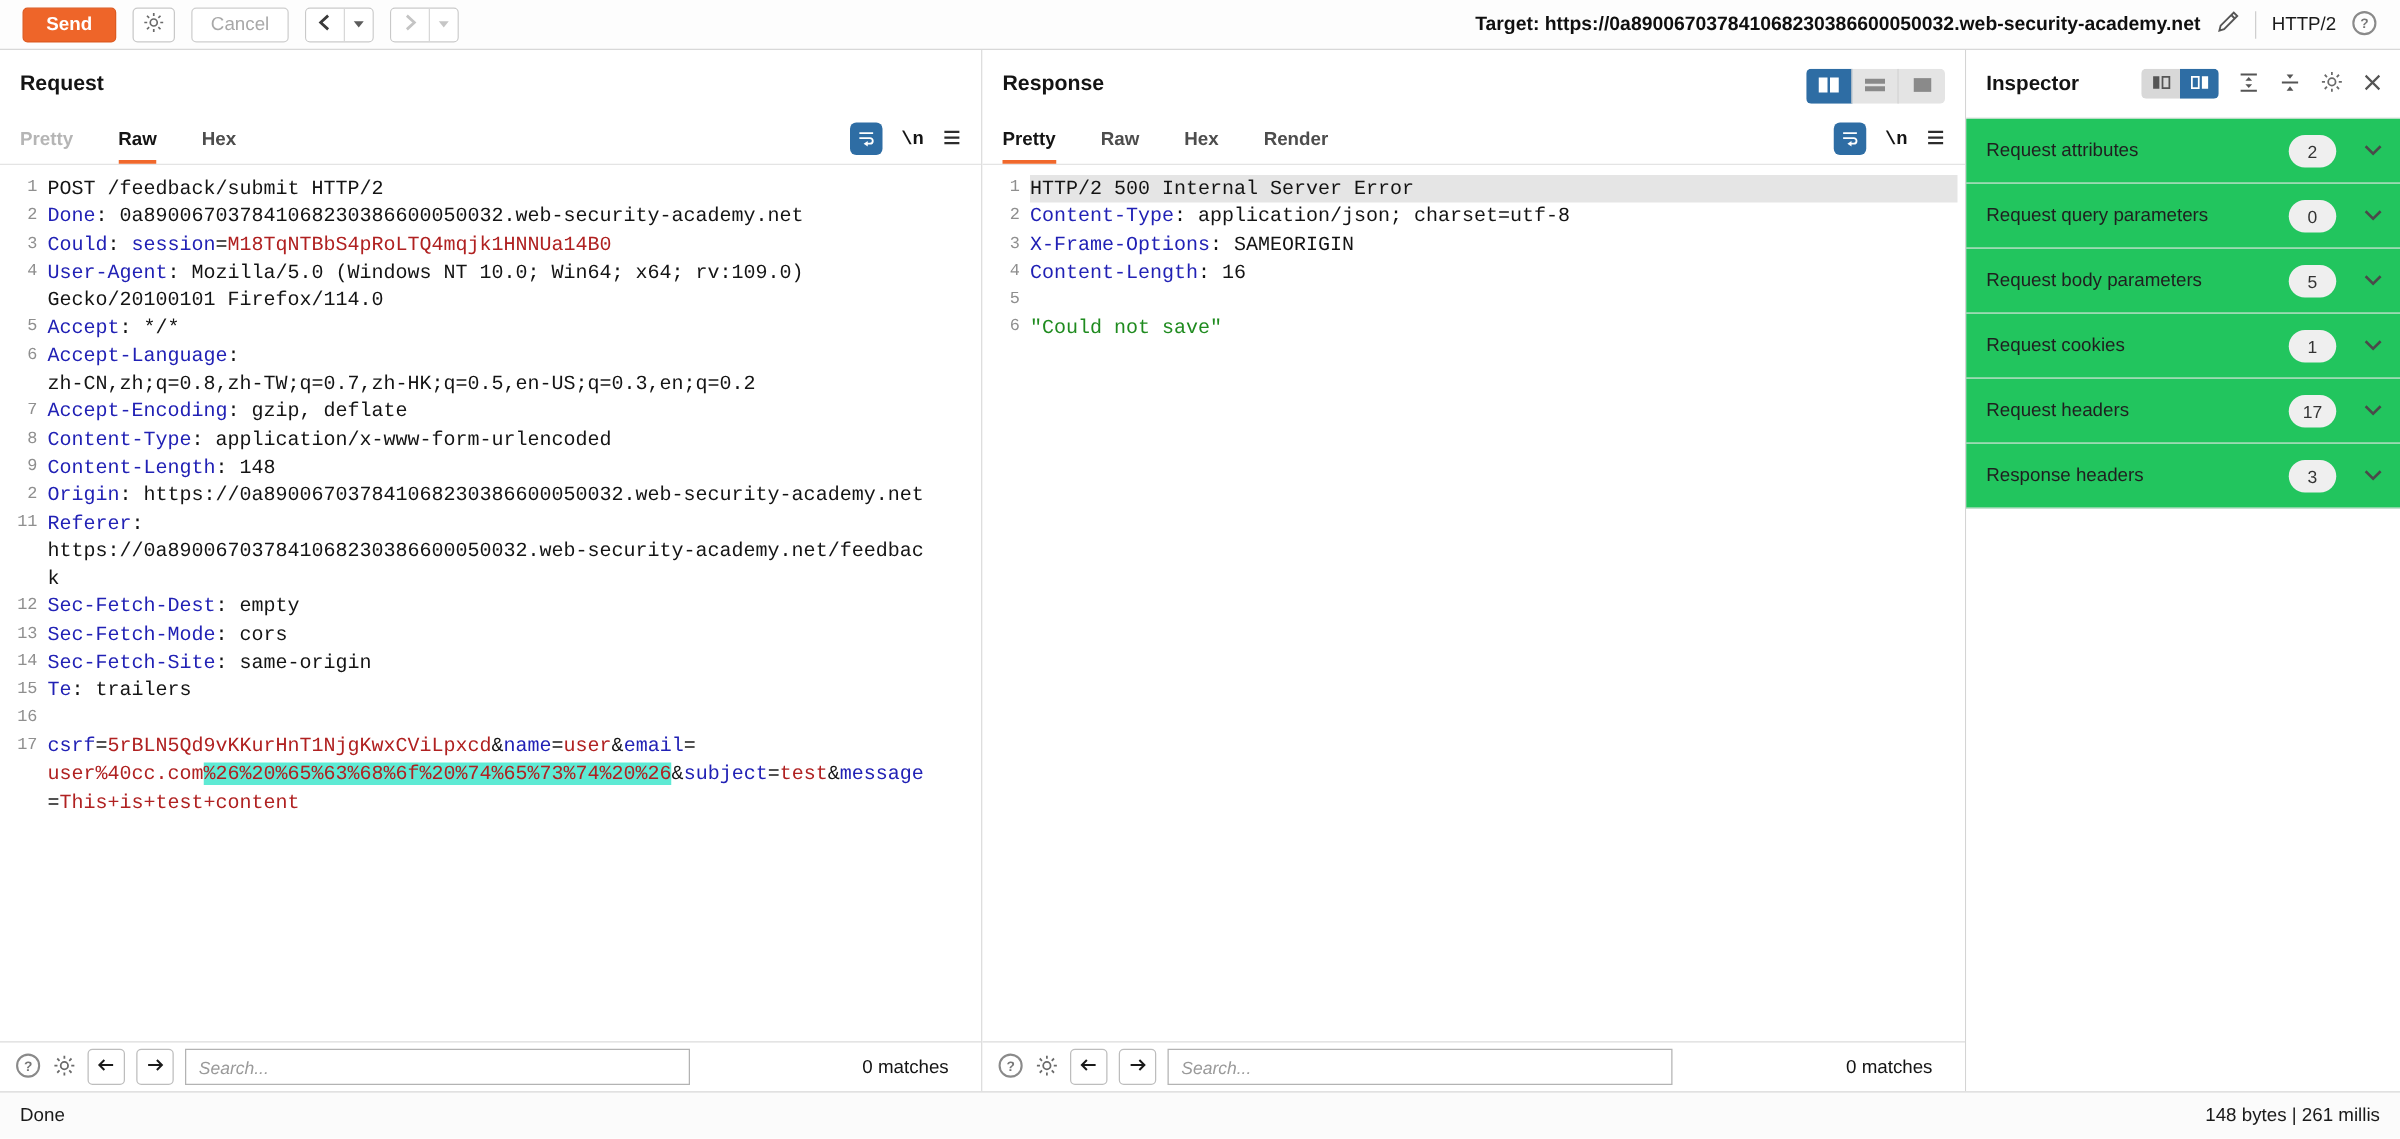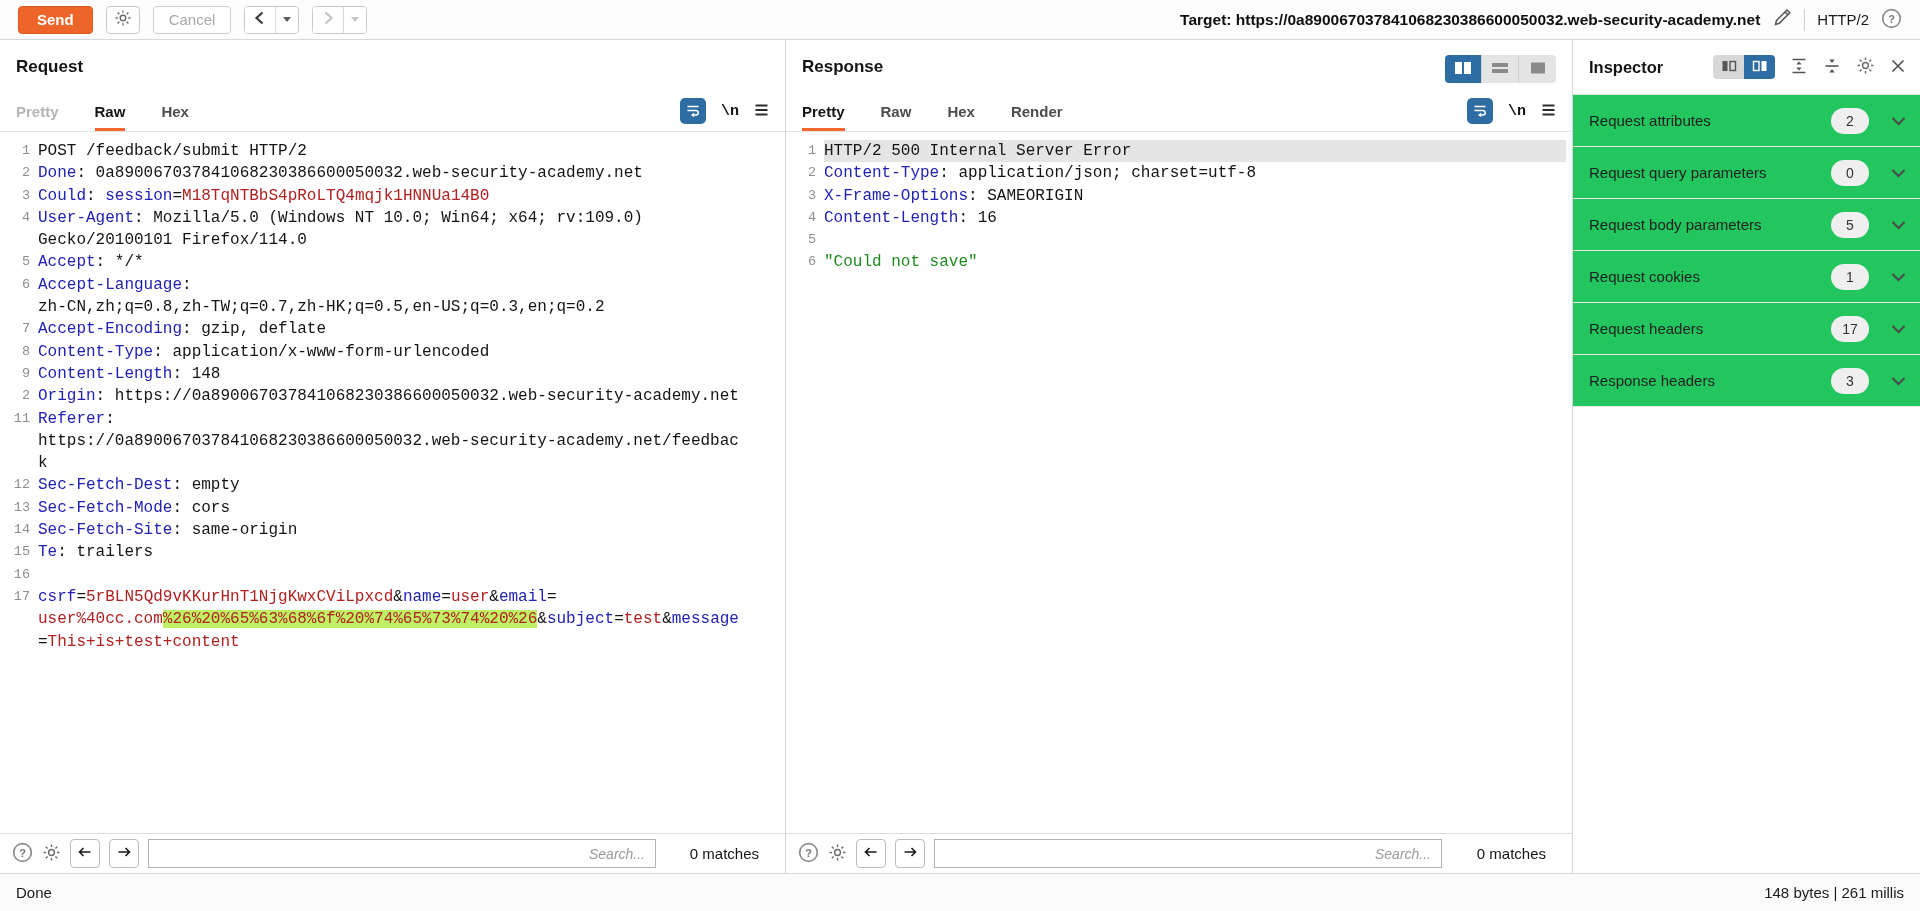--- a/index.html
+++ b/index.html
@@ -53,29 +53,29 @@
     font-weight:700;color:#141414;}
 
   
   .code-area{flex:1;overflow:hidden;padding:8px 6px 0 6px;
     font-family:"Liberation Mono","DejaVu Sans Mono",monospace;}
   .code-row{display:flex;height:22.3px;line-height:22.3px;}
   .ln{flex:0 0 24px;text-align:right;margin-right:8px;color:#8f8f8f;font-size:13.5px;}
   .code{flex:1;white-space:pre;font-size:16px;color:#141414;}
   .hl-line .code{background:#e5e5e5;}
   .seg-p{color:#141414;} .seg-n{color:#2121b5;} .seg-r{color:#b02121;}
-  .seg-g{color:#1f8b1f;} .seg-hl{color:#b02121;background:#bef264;}
+  .seg-g{color:#1f8b1f;} .seg-hl{color:#b02121;background:#5eead4;}
 
   
   .search-row{flex:0 0 40px;border-top:1px solid #dcdcdc;display:flex;align-items:center;
     gap:9px;padding:0 12px;}
   .nav-btn{width:30px;height:29px;border:1px solid #bdbdbd;border-radius:4px;background:#fff;
     display:flex;align-items:center;justify-content:center;}
-  .search-input{width:508px;height:29px;border:1px solid #b3b3b3;padding:0 10px;font-size:14px;
-    font-family:inherit;color:#222;text-align:right;}
+  .search-input{width:404px;height:29px;border:1px solid #b3b3b3;padding:0 10px;font-size:14px;
+    font-family:inherit;color:#222;}
   .search-input::placeholder{font-style:italic;color:#9a9a9a;}
   .matches{margin-left:auto;margin-right:14px;font-size:15px;color:#141414;white-space:nowrap;}
 
   
   .layout-switch{display:flex;border-radius:4px;overflow:hidden;margin-top:-2px;}
   .layout-seg{width:37px;height:28px;background:#e4e4e4;border:none;border-right:1px solid #cfcfcf;
     display:flex;align-items:center;justify-content:center;}
   .layout-seg:last-child{border-right:none;}
   .layout-seg.active{background:#2e6da4;}
 

